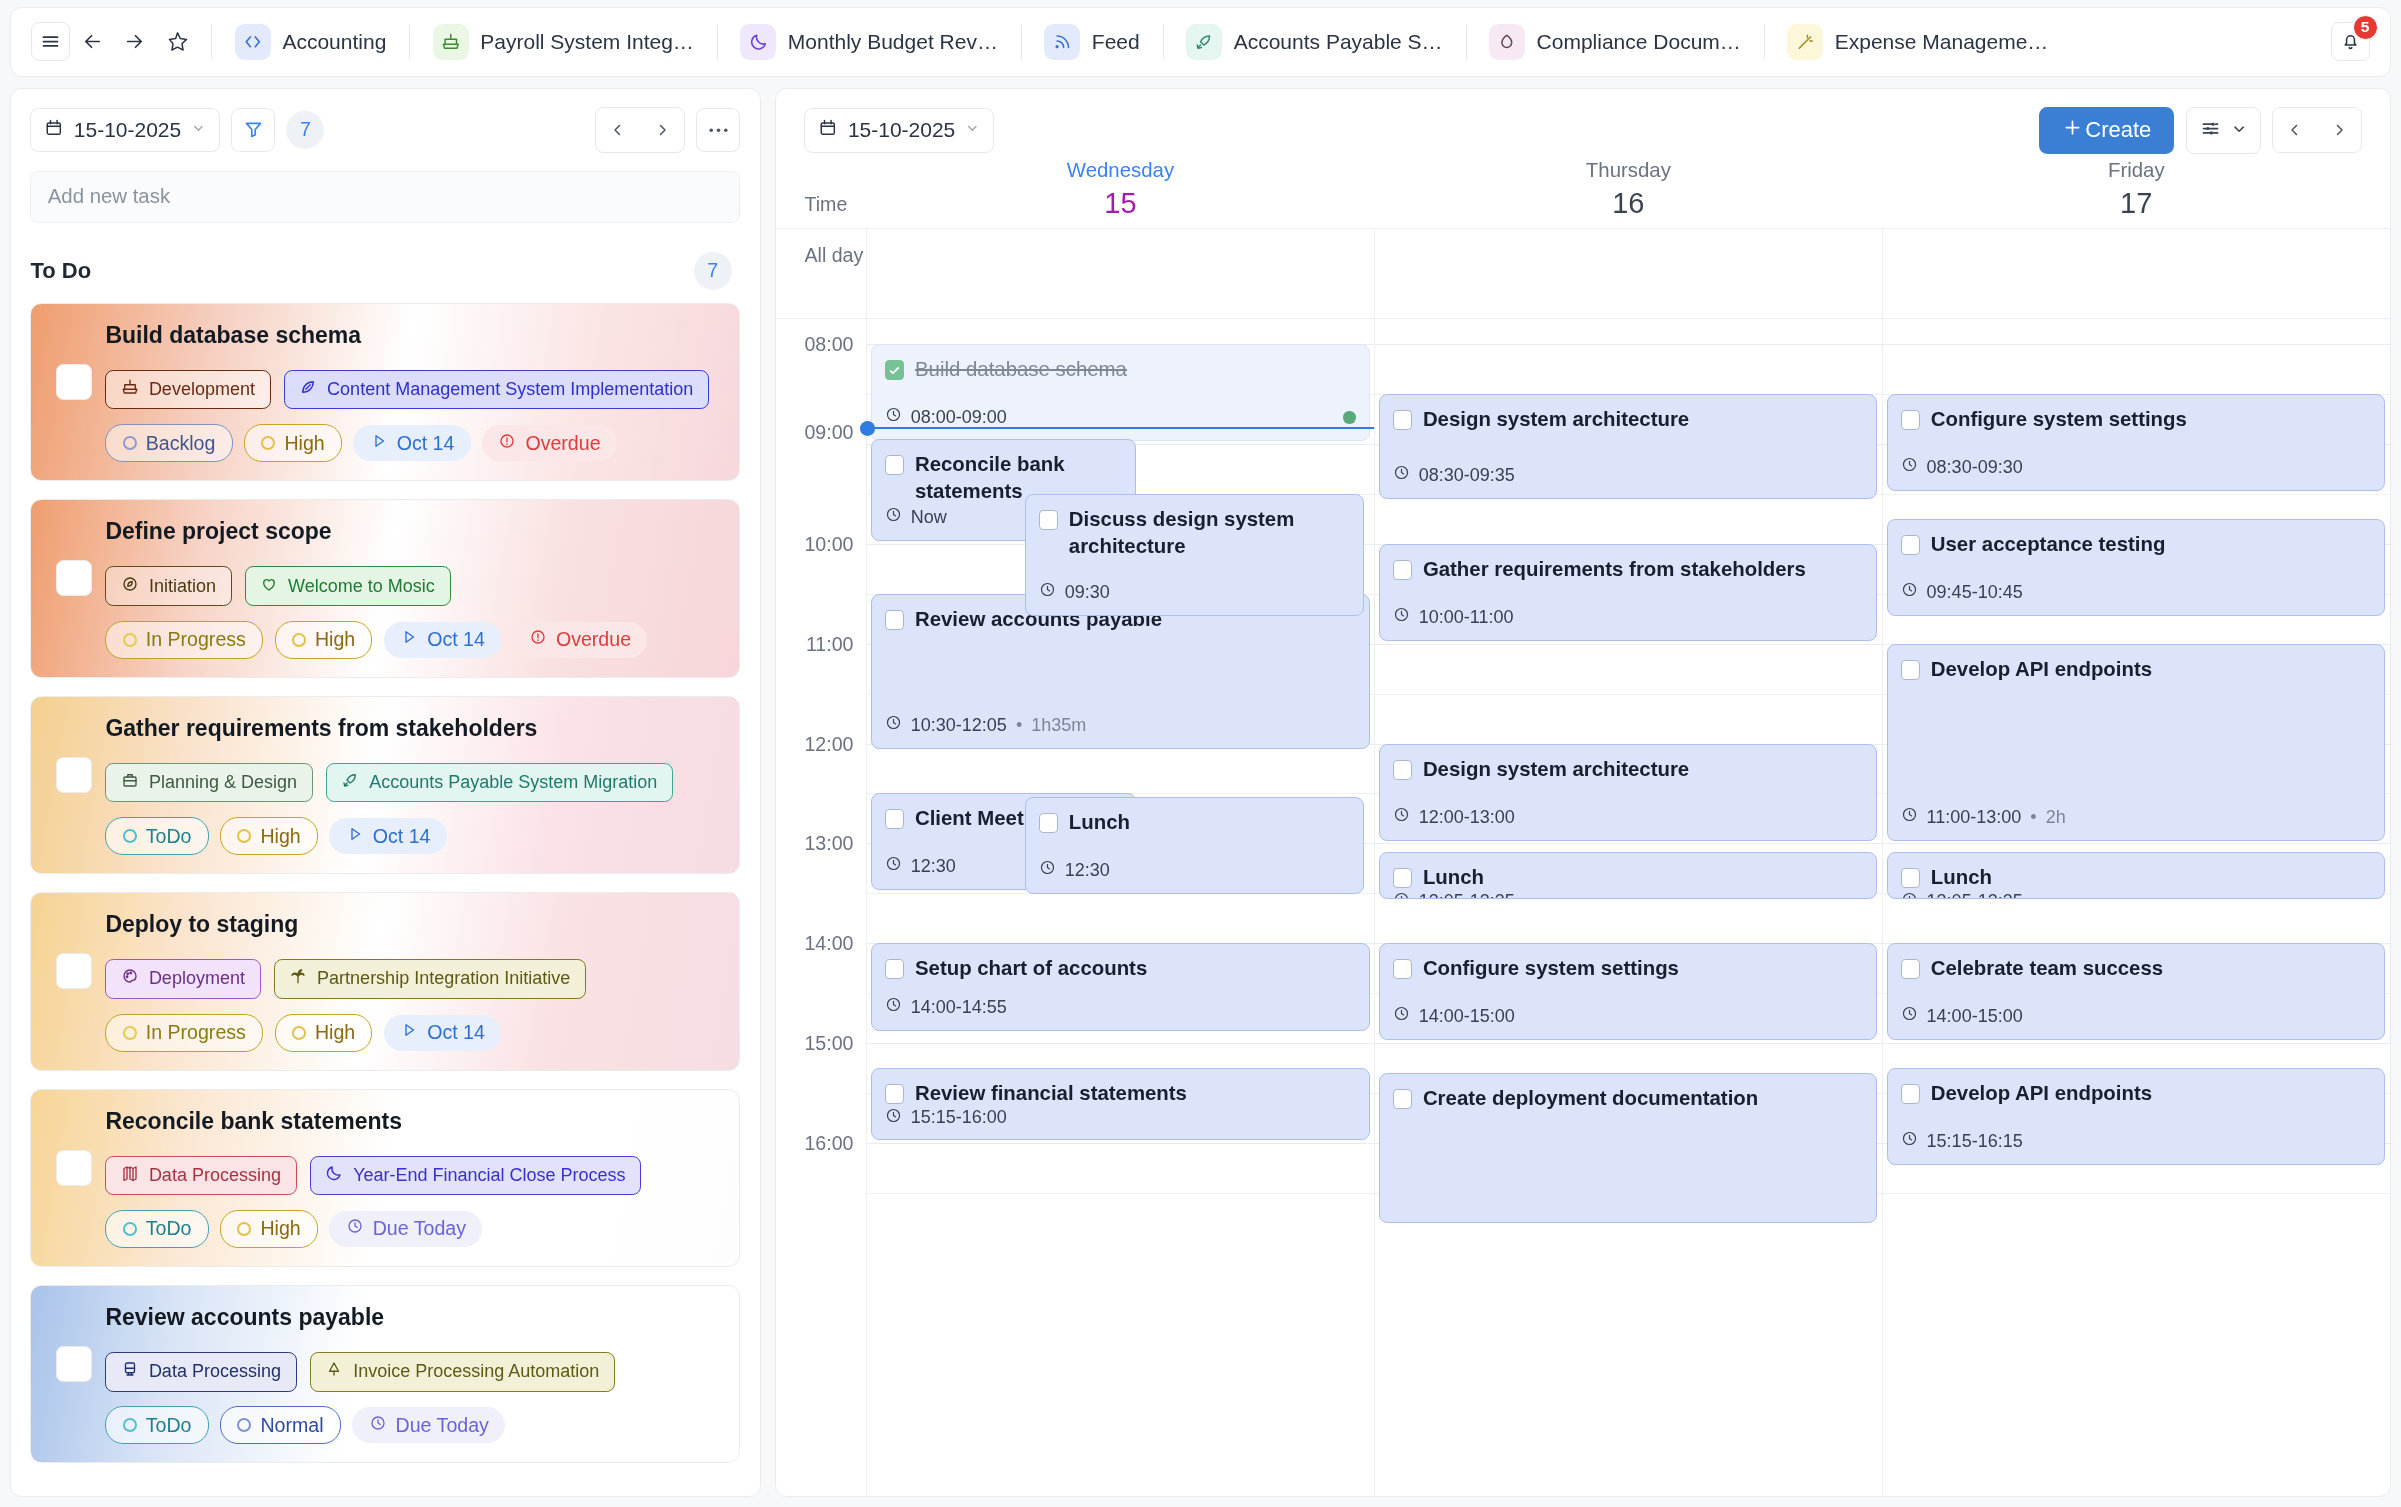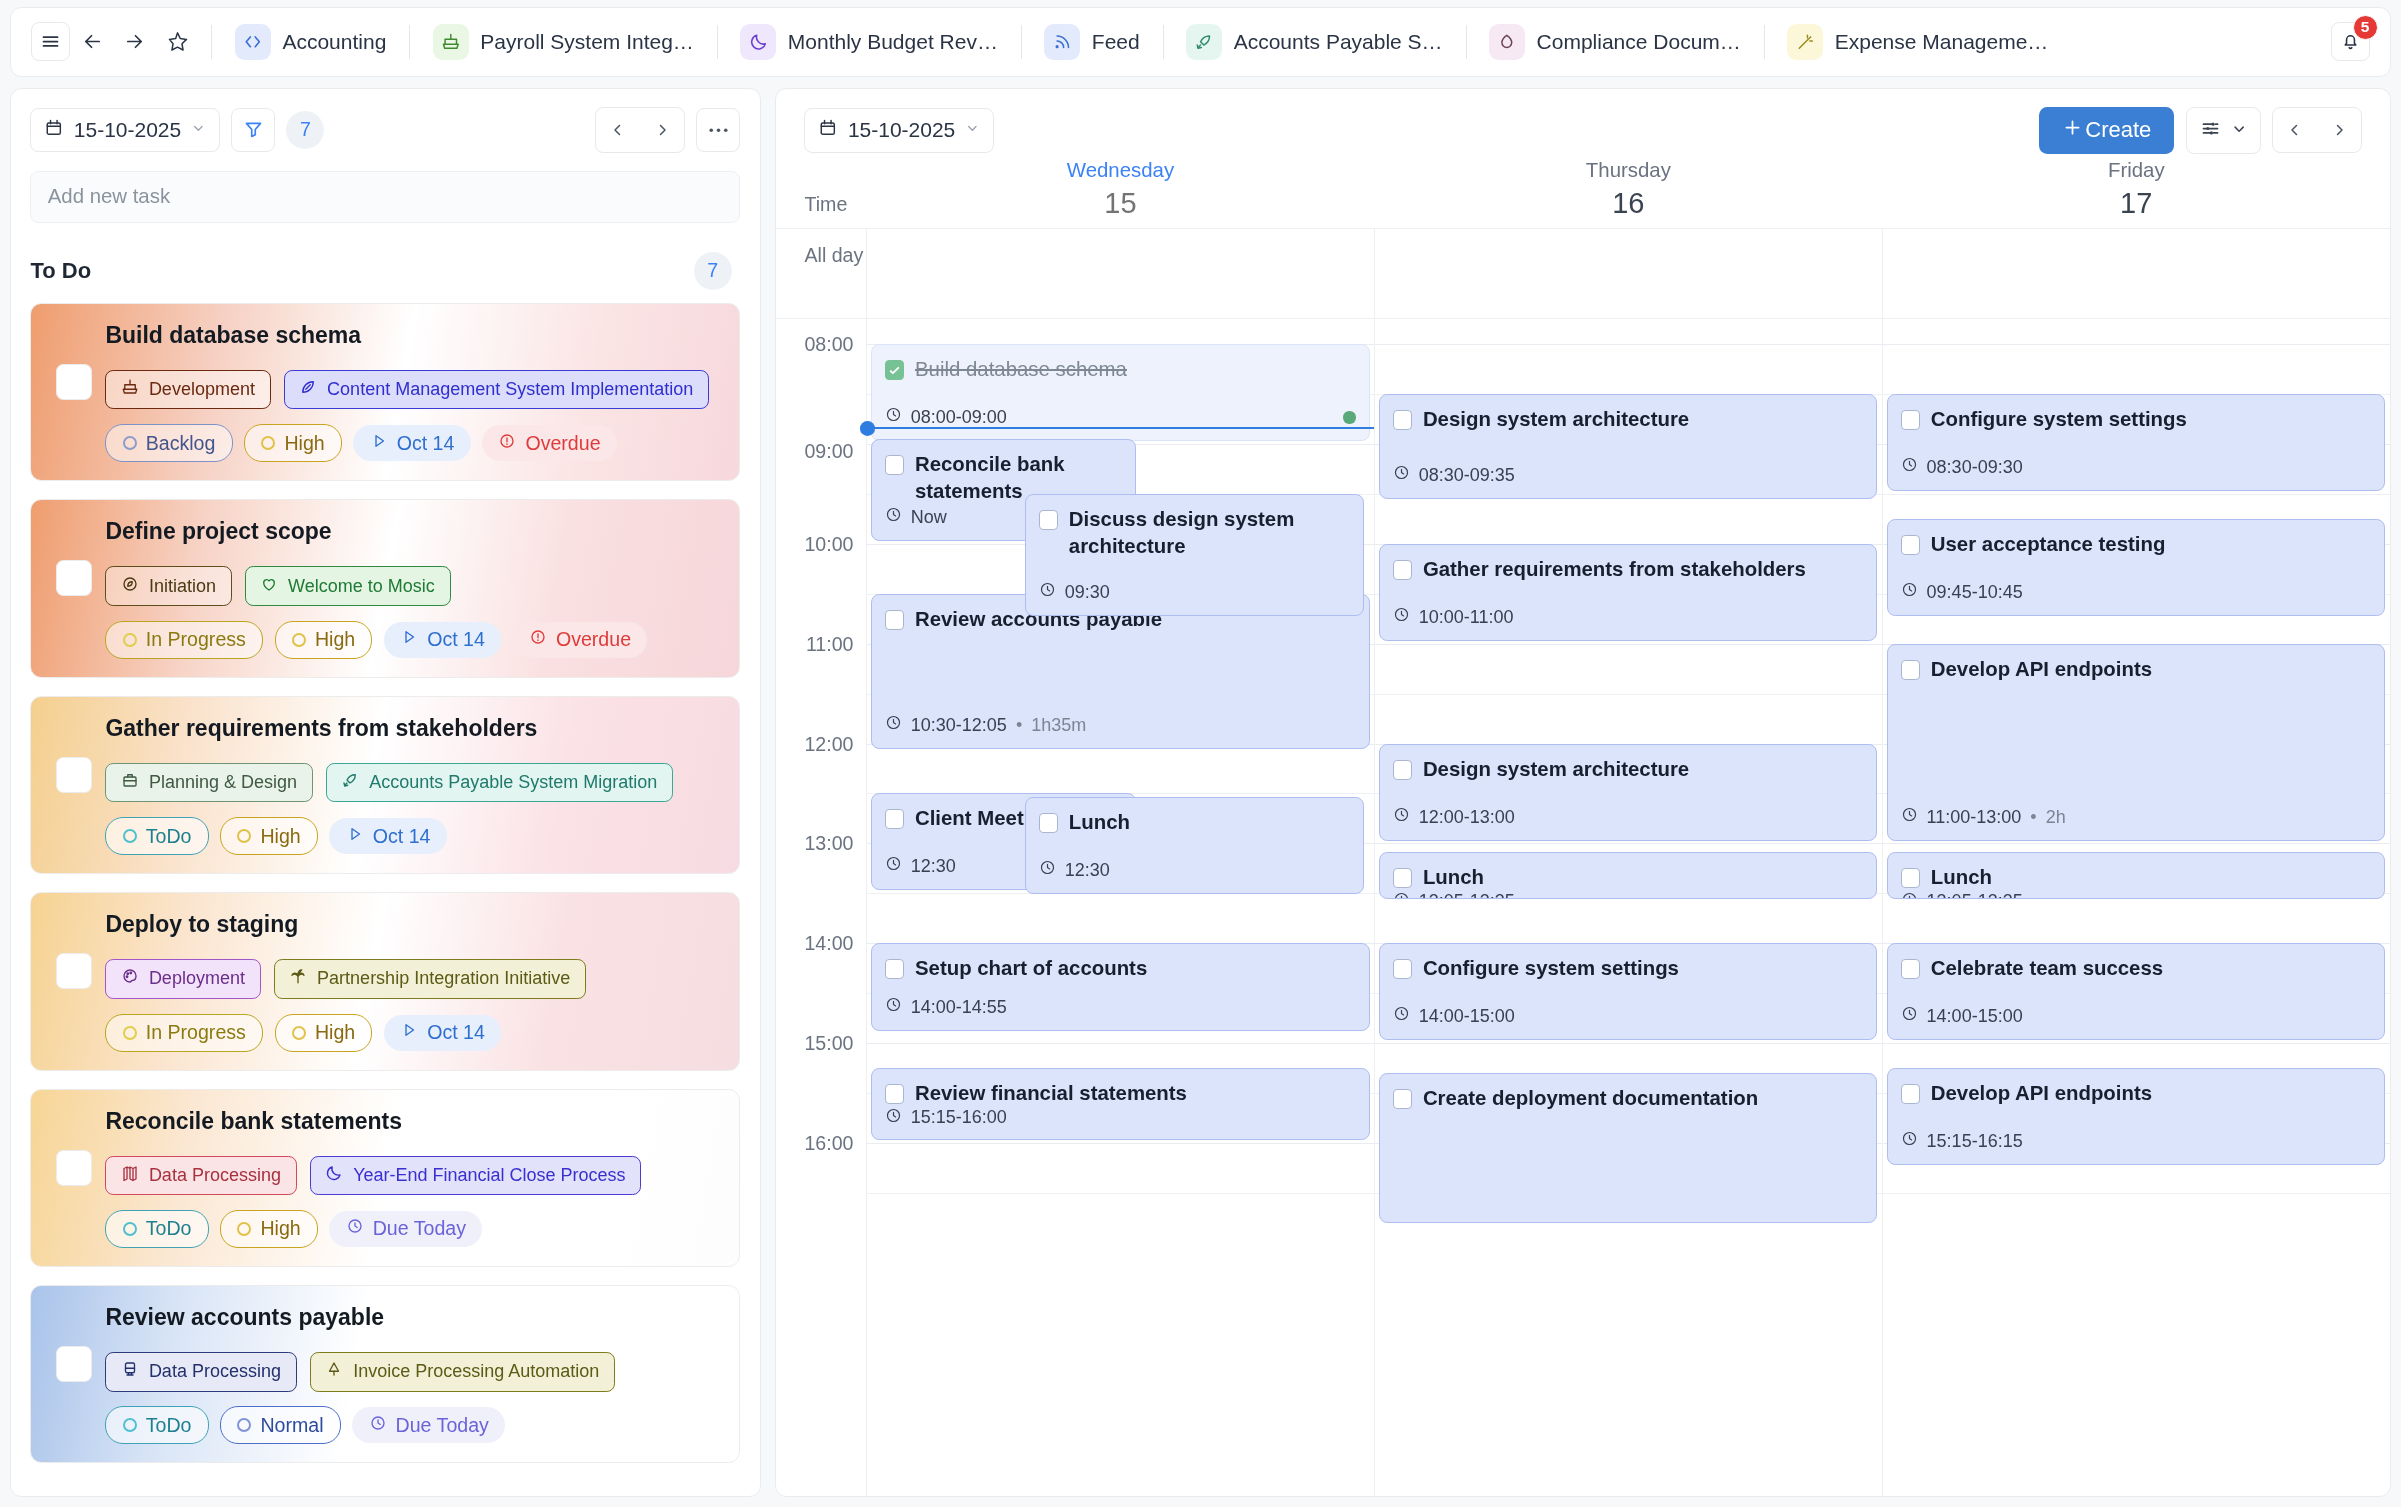--- a/index.html
+++ b/index.html
@@ -183,21 +183,21 @@
   .timecol-head {
     width: 90px; flex: 0 0 90px;
     display: flex; align-items: flex-end; justify-content: flex-start;
     padding: 0 0 11.4px 28px;
     font-size: 19.6px; color: #6b7280;
   }
   .day-head { flex: 1 1 0; text-align: center; padding-bottom: 8.2px; min-width: 0; }
   .day-head .dname { font-size: 20.4px; color: #6b7280; }
   .day-head .dnum { font-size: 29px; color: #3a4350; margin-top: 4.9px; }
   .day-head.today .dname { color: #3b82f6; }
-  .day-head.today .dnum { color: #737373; }
+  .day-head.today .dnum { color: #a21caf; }
 
   .allday-row {
     display: flex;
     border-top: 0.8px solid #edf0f3;
     height: 90px;
   }
   .allday-label {
     width: 90px; flex: 0 0 90px;
     font-size: 19.6px; color: #6b7280;
     padding: 14.7px 0 0 28px;
@@ -723,21 +723,21 @@
       <div class="allday-row">
         <div class="allday-label">All day</div>
         <div class="allday-cell"></div>
         <div class="allday-cell"></div>
         <div class="allday-cell"></div>
       </div>
 
       <div class="grid-wrap">
         <div class="timecol" id="time-col">
             <div class="tlabel" style="top: 25px;">08:00</div>
-            <div class="tlabel" style="top: 132px;">09:00</div>
+            <div class="tlabel" style="top: 113px;">09:00</div>
             <div class="tlabel" style="top: 225px;">10:00</div>
             <div class="tlabel" style="top: 325px;">11:00</div>
             <div class="tlabel" style="top: 425px;">12:00</div>
             <div class="tlabel" style="top: 524px;">13:00</div>
             <div class="tlabel" style="top: 624px;">14:00</div>
             <div class="tlabel" style="top: 724px;">15:00</div>
             <div class="tlabel" style="top: 824px;">16:00</div>
           </div>
         <div class="daycols" id="day-cols">
             <div class="daycol">

